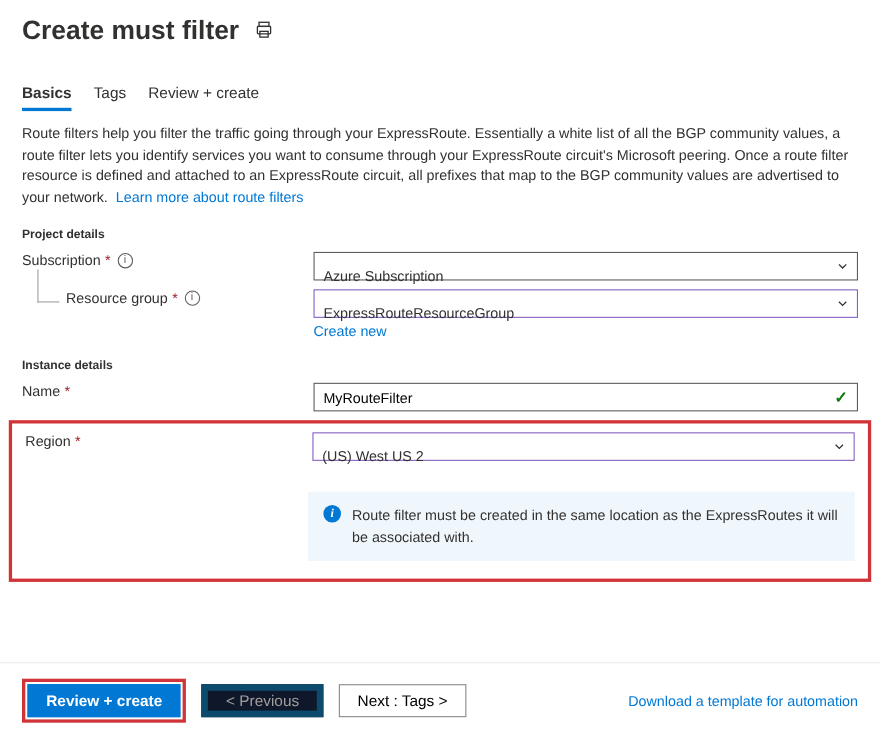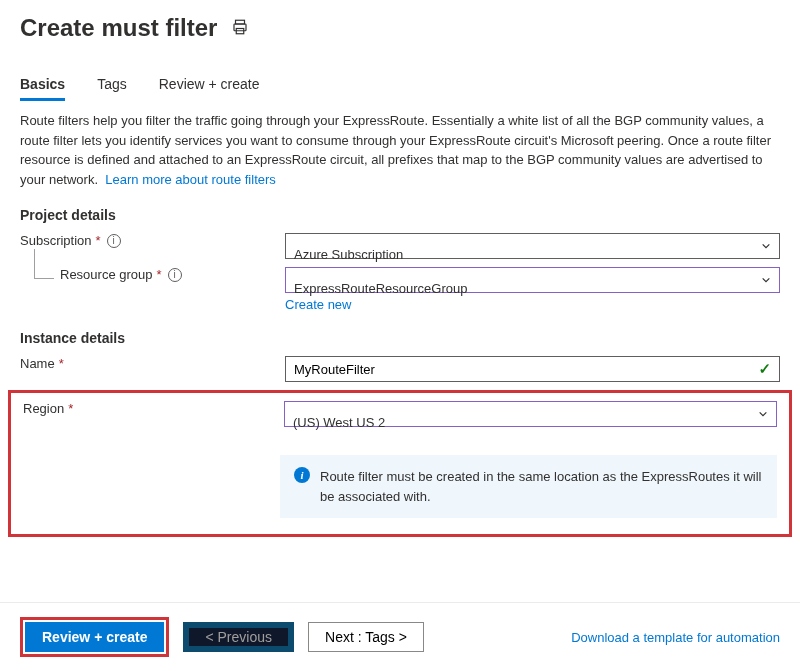--- a/index.html
+++ b/index.html
@@ -11,26 +11,26 @@
     color: #323130;
     width: 800px;
     height: 671px;
     overflow: hidden;
     position: relative;
   }
   .page { padding: 14px 20px 0 20px; }
   .header-row { display: flex; align-items: center; gap: 14px; margin-bottom: 28px; }
   .page-title { font-size: 24px; font-weight: 600; margin: 0; }
   .print-icon { width: 18px; height: 18px; stroke: #323130; }
-  .tabs { display: flex; gap: 32px; border-bottom: none; margin-bottom: 10px; }
+  .tabs { display: flex; gap: 20px; border-bottom: none; margin-bottom: 10px; }
   .tab { padding: 6px 0; font-size: 14px; color: #323130; cursor: pointer; border-bottom: 3px solid transparent; }
   .tab.active { border-bottom: 3px solid #0078d4; font-weight: 600; }
   .desc { font-size: 13px; line-height: 1.5; color: #323130; margin: 6px 0 18px 0; }
   .desc a { color: #0078d4; text-decoration: none; }
-  .section-title { font-size: 14px; font-weight: 600; margin: 8px 0 10px 0; }
+  .section-title { font-size: 11px; font-weight: 600; margin: 8px 0 10px 0; }
   .form-row { display: flex; align-items: flex-start; margin-bottom: 8px; }
   .form-label-cell { width: 265px; display: flex; align-items: center; font-size: 13px; position: relative; }
   .form-label-cell.indent { padding-left: 40px; }
   .indent-bar {
     position: absolute;
     left: 14px;
     top: -18px;
     width: 20px;
     height: 30px;
     border-left: 1px solid #a19f9d;

